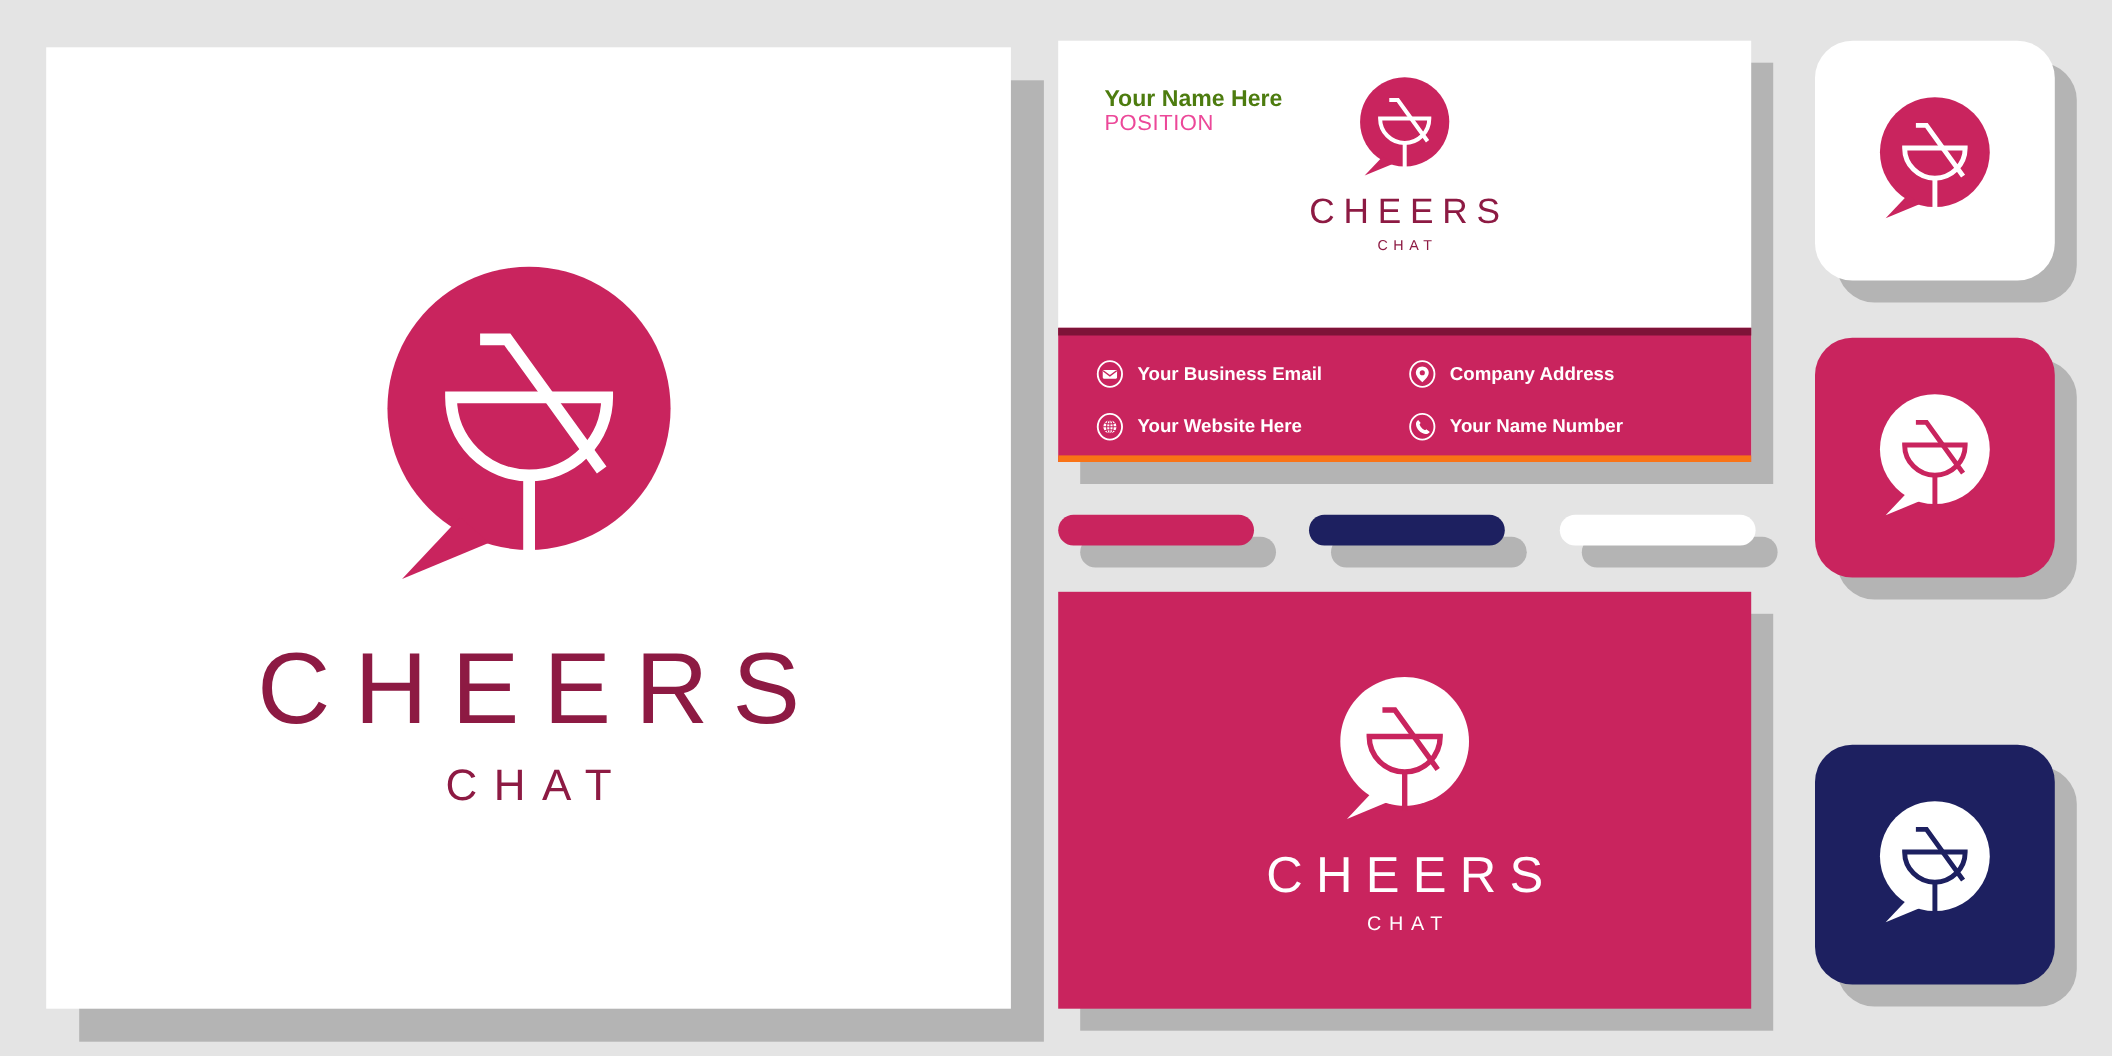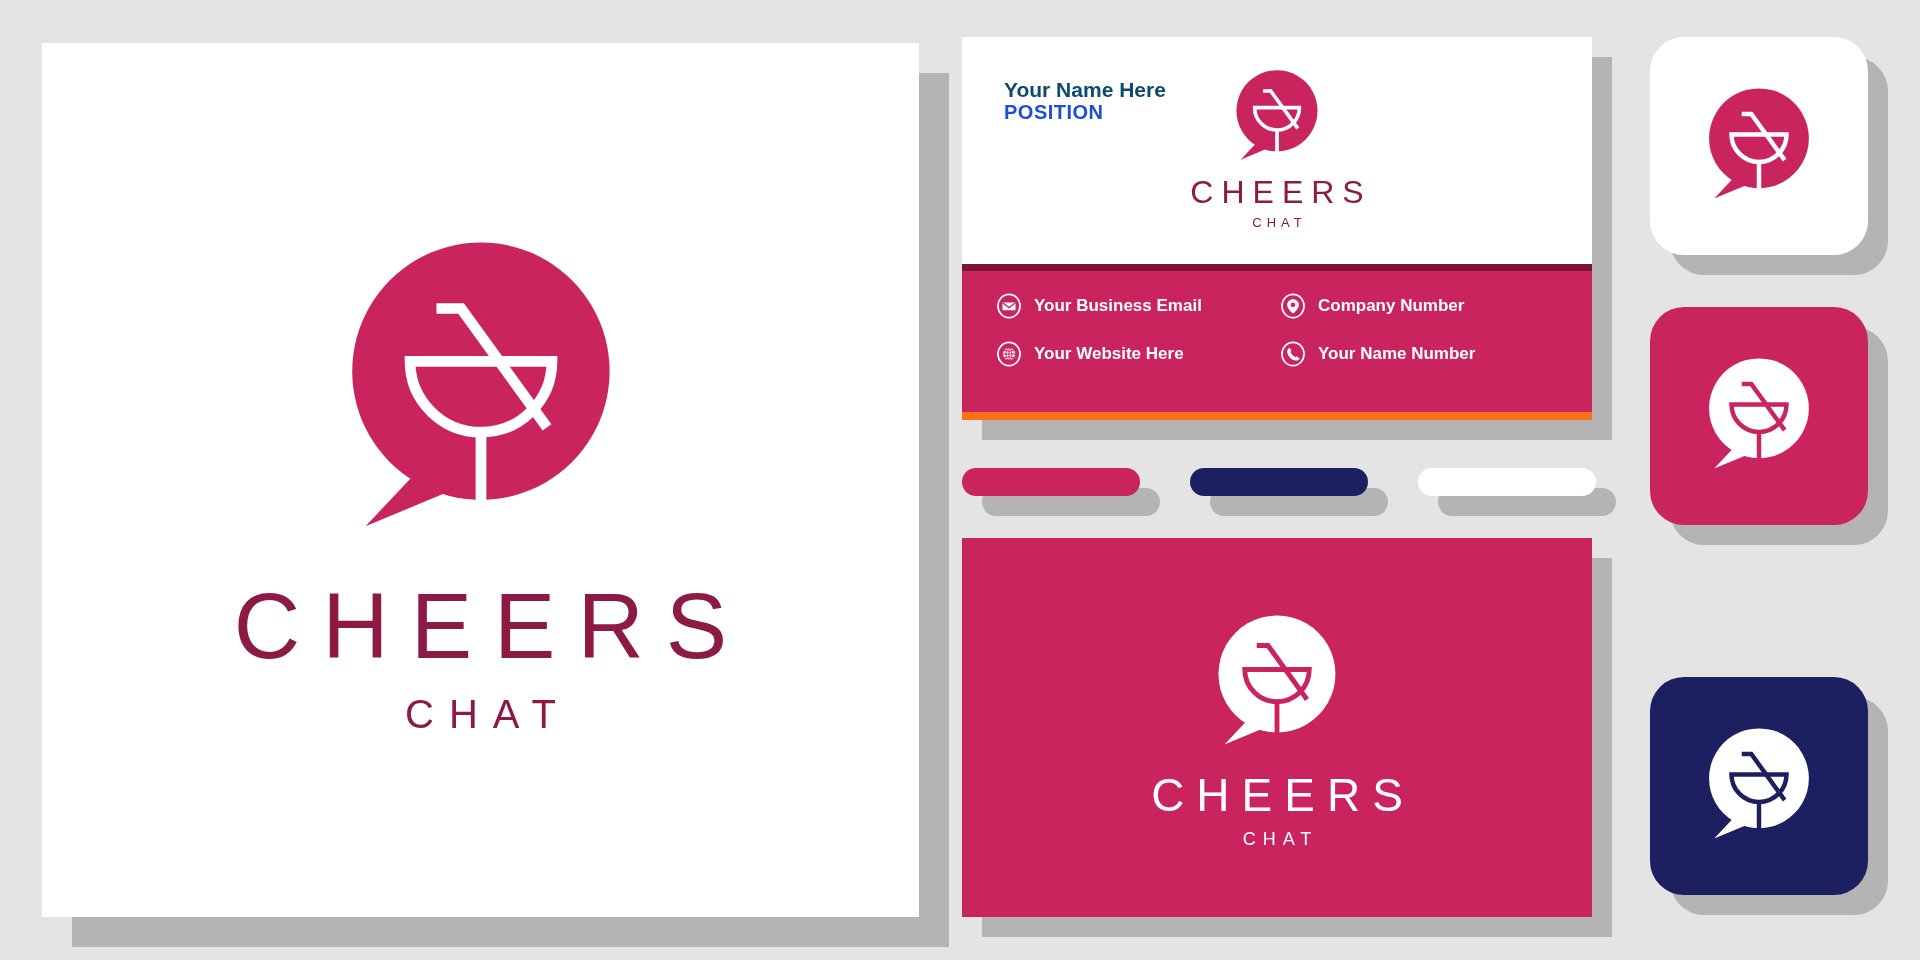--- a/index.html
+++ b/index.html
@@ -86,33 +86,33 @@
   .bcard-shadow {
     left: 982px;
     top: 57px;
     width: 630px;
     height: 383px;
   }
   .bc-name {
     position: absolute;
     left: 42px;
     top: 41px;
-    color: #0c4a6e;
+    color: #4d7c0f;
     font-size: 21px;
     font-weight: bold;
     line-height: 1.18;
     white-space: nowrap;
   }
   .bc-position {
     position: absolute;
     left: 42px;
     top: 64px;
-    color: #1d4ed8;
+    color: #ec4899;
     font-size: 20px;
-    font-weight: bold;
+    font-weight: normal;
     letter-spacing: 0.5px;
     line-height: 1.18;
     white-space: nowrap;
   }
   .bc-lockup {
     position: absolute;
     left: 0;
     top: 28px;
     width: 630px;
     display: flex;
@@ -139,24 +139,24 @@
     line-height: 1;
     margin-top: 8px;
     white-space: nowrap;
   }
 
   .bc-band {
     position: absolute;
     left: 0;
     bottom: 0;
     width: 630px;
-    height: 156px;
+    height: 122px;
     background: #c9245e;
     border-top: 7px solid #7e1338;
-    border-bottom: 8px solid #f97316;
+    border-bottom: 6px solid #f97316;
     box-sizing: border-box;
   }
   .bc-contacts {
     position: absolute;
     left: 34px;
     top: 22px;
     width: 562px;
     display: grid;
     grid-template-columns: 1fr 1fr;
     row-gap: 22px;
@@ -307,21 +307,21 @@
           </svg>
           <span class="bc-contact-label">Your Business Email</span>
         </div>
 
         <div class="bc-contact">
           <svg class="ci" viewBox="0 0 40 40">
             <ellipse cx="20" cy="20" rx="17" ry="18" fill="none" stroke="#ffffff" stroke-width="2.6"></ellipse>
             <path d="M20 9.5 C14.9 9.5 11 13.4 11 18.4 C11 24.6 20 31.5 20 31.5 C20 31.5 29 24.6 29 18.4 C29 13.4 25.1 9.5 20 9.5 Z" fill="#ffffff"></path>
             <circle cx="20" cy="18.2" r="3.6" fill="#c9245e"></circle>
           </svg>
-          <span class="bc-contact-label">Company Number</span>
+          <span class="bc-contact-label">Company Address</span>
         </div>
 
         <div class="bc-contact">
           <svg class="ci" viewBox="0 0 40 40">
             <ellipse cx="20" cy="20" rx="17" ry="18" fill="none" stroke="#ffffff" stroke-width="2.6"></ellipse>
             <circle cx="20" cy="20" r="10" fill="#ffffff"></circle>
             <g fill="none" stroke="#c9245e" stroke-width="1.5">
               <circle cx="20" cy="20" r="10"></circle>
               <path d="M10 20 H30"></path>
               <path d="M20 10 V30"></path>

